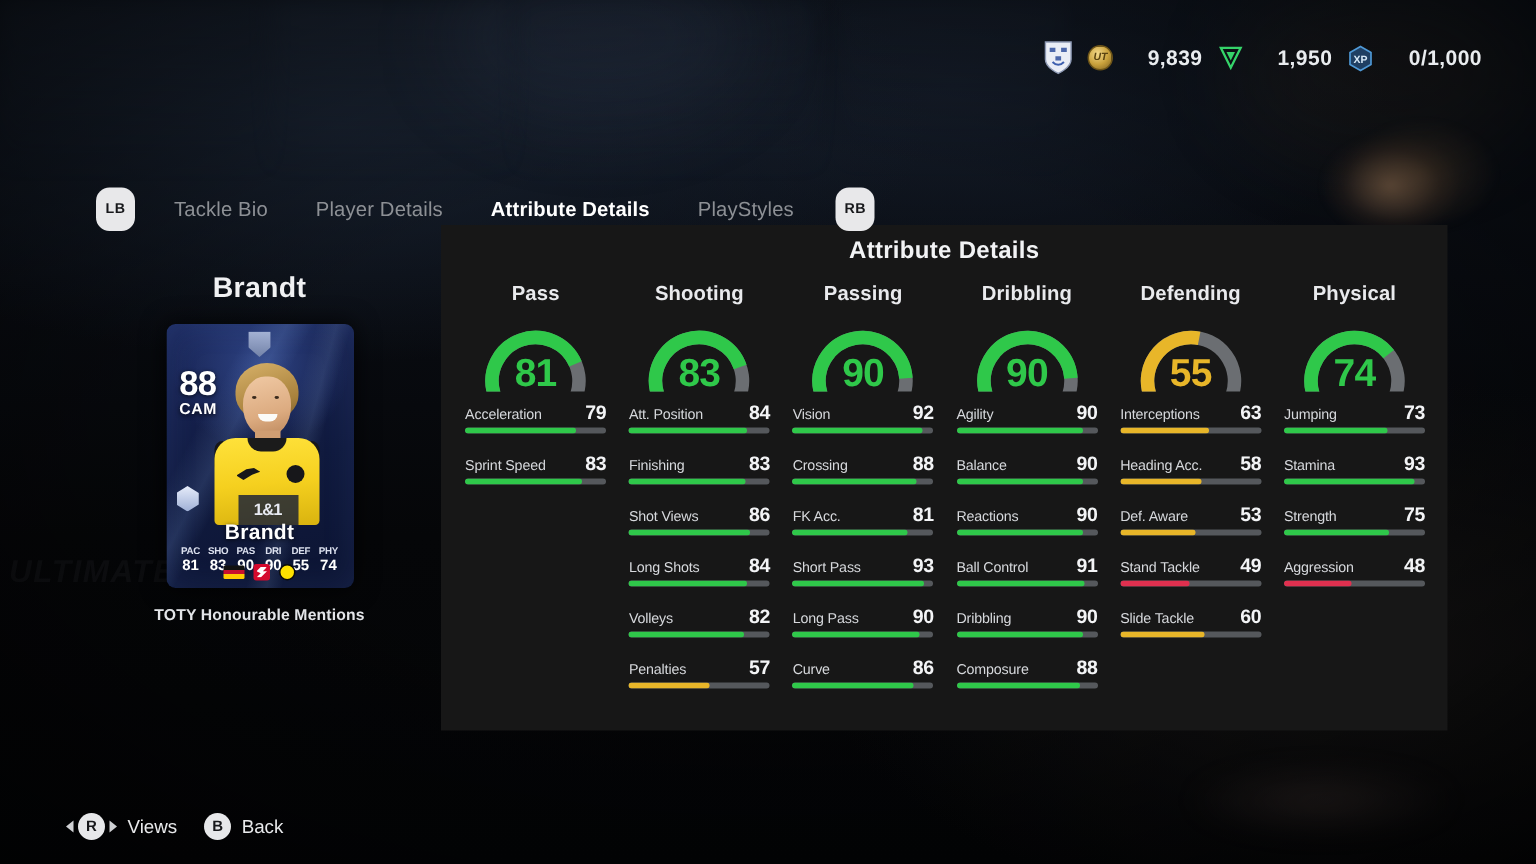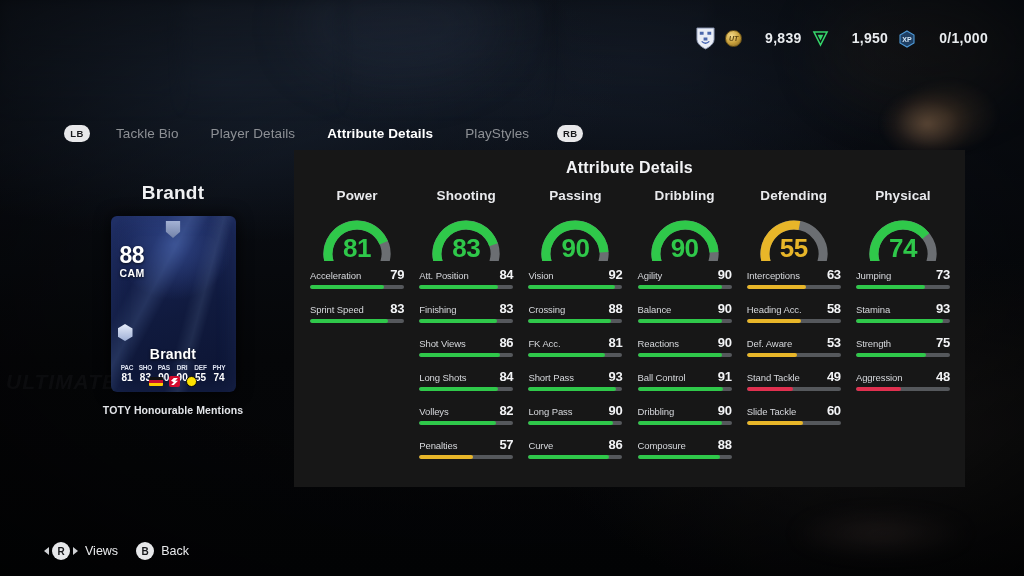--- a/index.html
+++ b/index.html
@@ -84,21 +84,21 @@
   .fcp-icon { width: 17px; height: 17px; display: block; }
   .xp-icon { width: 18px; height: 18px; display: block; }
 
   
   .tabbar {
     position: absolute; left: 64px; top: 125px;
     display: flex; align-items: center; gap: 0;
     z-index: 25;
   }
   .bumper {
-    min-width: 26px; height: 17px; border-radius: 9px;
+    min-width: 26px; height: 29px; border-radius: 9px;
     background: #e8e8ea; color: #17181b;
     font-size: 9.5px; font-weight: bold; letter-spacing: .4px;
     display: flex; align-items: center; justify-content: center;
     padding: 0 5px;
   }
   .tab {
     font-size: 13.5px; color: #8d9095;
     padding: 0 16px; white-space: nowrap;
     letter-spacing: .1px;
   }
@@ -389,20 +389,35 @@
     <div class="player-name-top">Brandt</div>
 
     <div class="card">
       <div class="card-sheen"></div>
       <div class="card-clubcrest"></div>
 
       <div class="card-rating">88</div>
       <div class="card-pos">CAM</div>
       <div class="card-badge"></div>
 
+      <div class="card-portrait">
+        <div class="p-hair"></div>
+        <div class="p-face"></div>
+        <div class="p-eye l"></div>
+        <div class="p-eye r"></div>
+        <div class="p-smile"></div>
+        <div class="p-neck"></div>
+        <div class="p-shoulderL"></div>
+        <div class="p-shoulderR"></div>
+        <div class="p-kit"></div>
+        <div class="p-collar"></div>
+        <div class="p-puma"></div>
+        <div class="p-clubmark"></div>
+        <div class="p-sponsor">1&amp;1</div>
+      </div>
 
       <div class="card-name">Brandt</div>
 
       <div class="card-stats">
         <div class="cs-col">
           <div class="cs-lbl">PAC</div>
           <div class="cs-val">81</div>
         </div>
         <div class="cs-col">
           <div class="cs-lbl">SHO</div>
@@ -433,21 +448,21 @@
       </div>
     </div>
 
     <div class="sub-note">TOTY Honourable Mentions</div>
   </div>
 
   <div class="panel">
     <div class="panel-title">Attribute Details</div>
     <div class="columns" id="columns">
         <div class="col">
-          <div class="col-title">Power</div>
+          <div class="col-title">Pass</div>
           <div class="gauge-wrap">
             <svg width="94" height="52" viewBox="0 0 94 52">
               <path d="M 19.419361027440548 53.96149283687348 A 29 29 0 1 1 74.58063897255946 53.961492836873475" stroke="#6b6e72" stroke-width="9" fill="none" stroke-linecap="butt"></path>
               <path d="M 19.419361027440548 53.96149283687348 A 29 29 0 0 1 73.68672357361024 33.65016366172114" stroke="#2fc84a" stroke-width="9" fill="none" stroke-linecap="butt"></path>
             </svg>
             <div class="gauge-num" style="color: rgb(47, 200, 74);">81</div>
           </div>
           <div class="attr">
             <div class="attr-row">
               <span class="attr-name">Acceleration</span>

